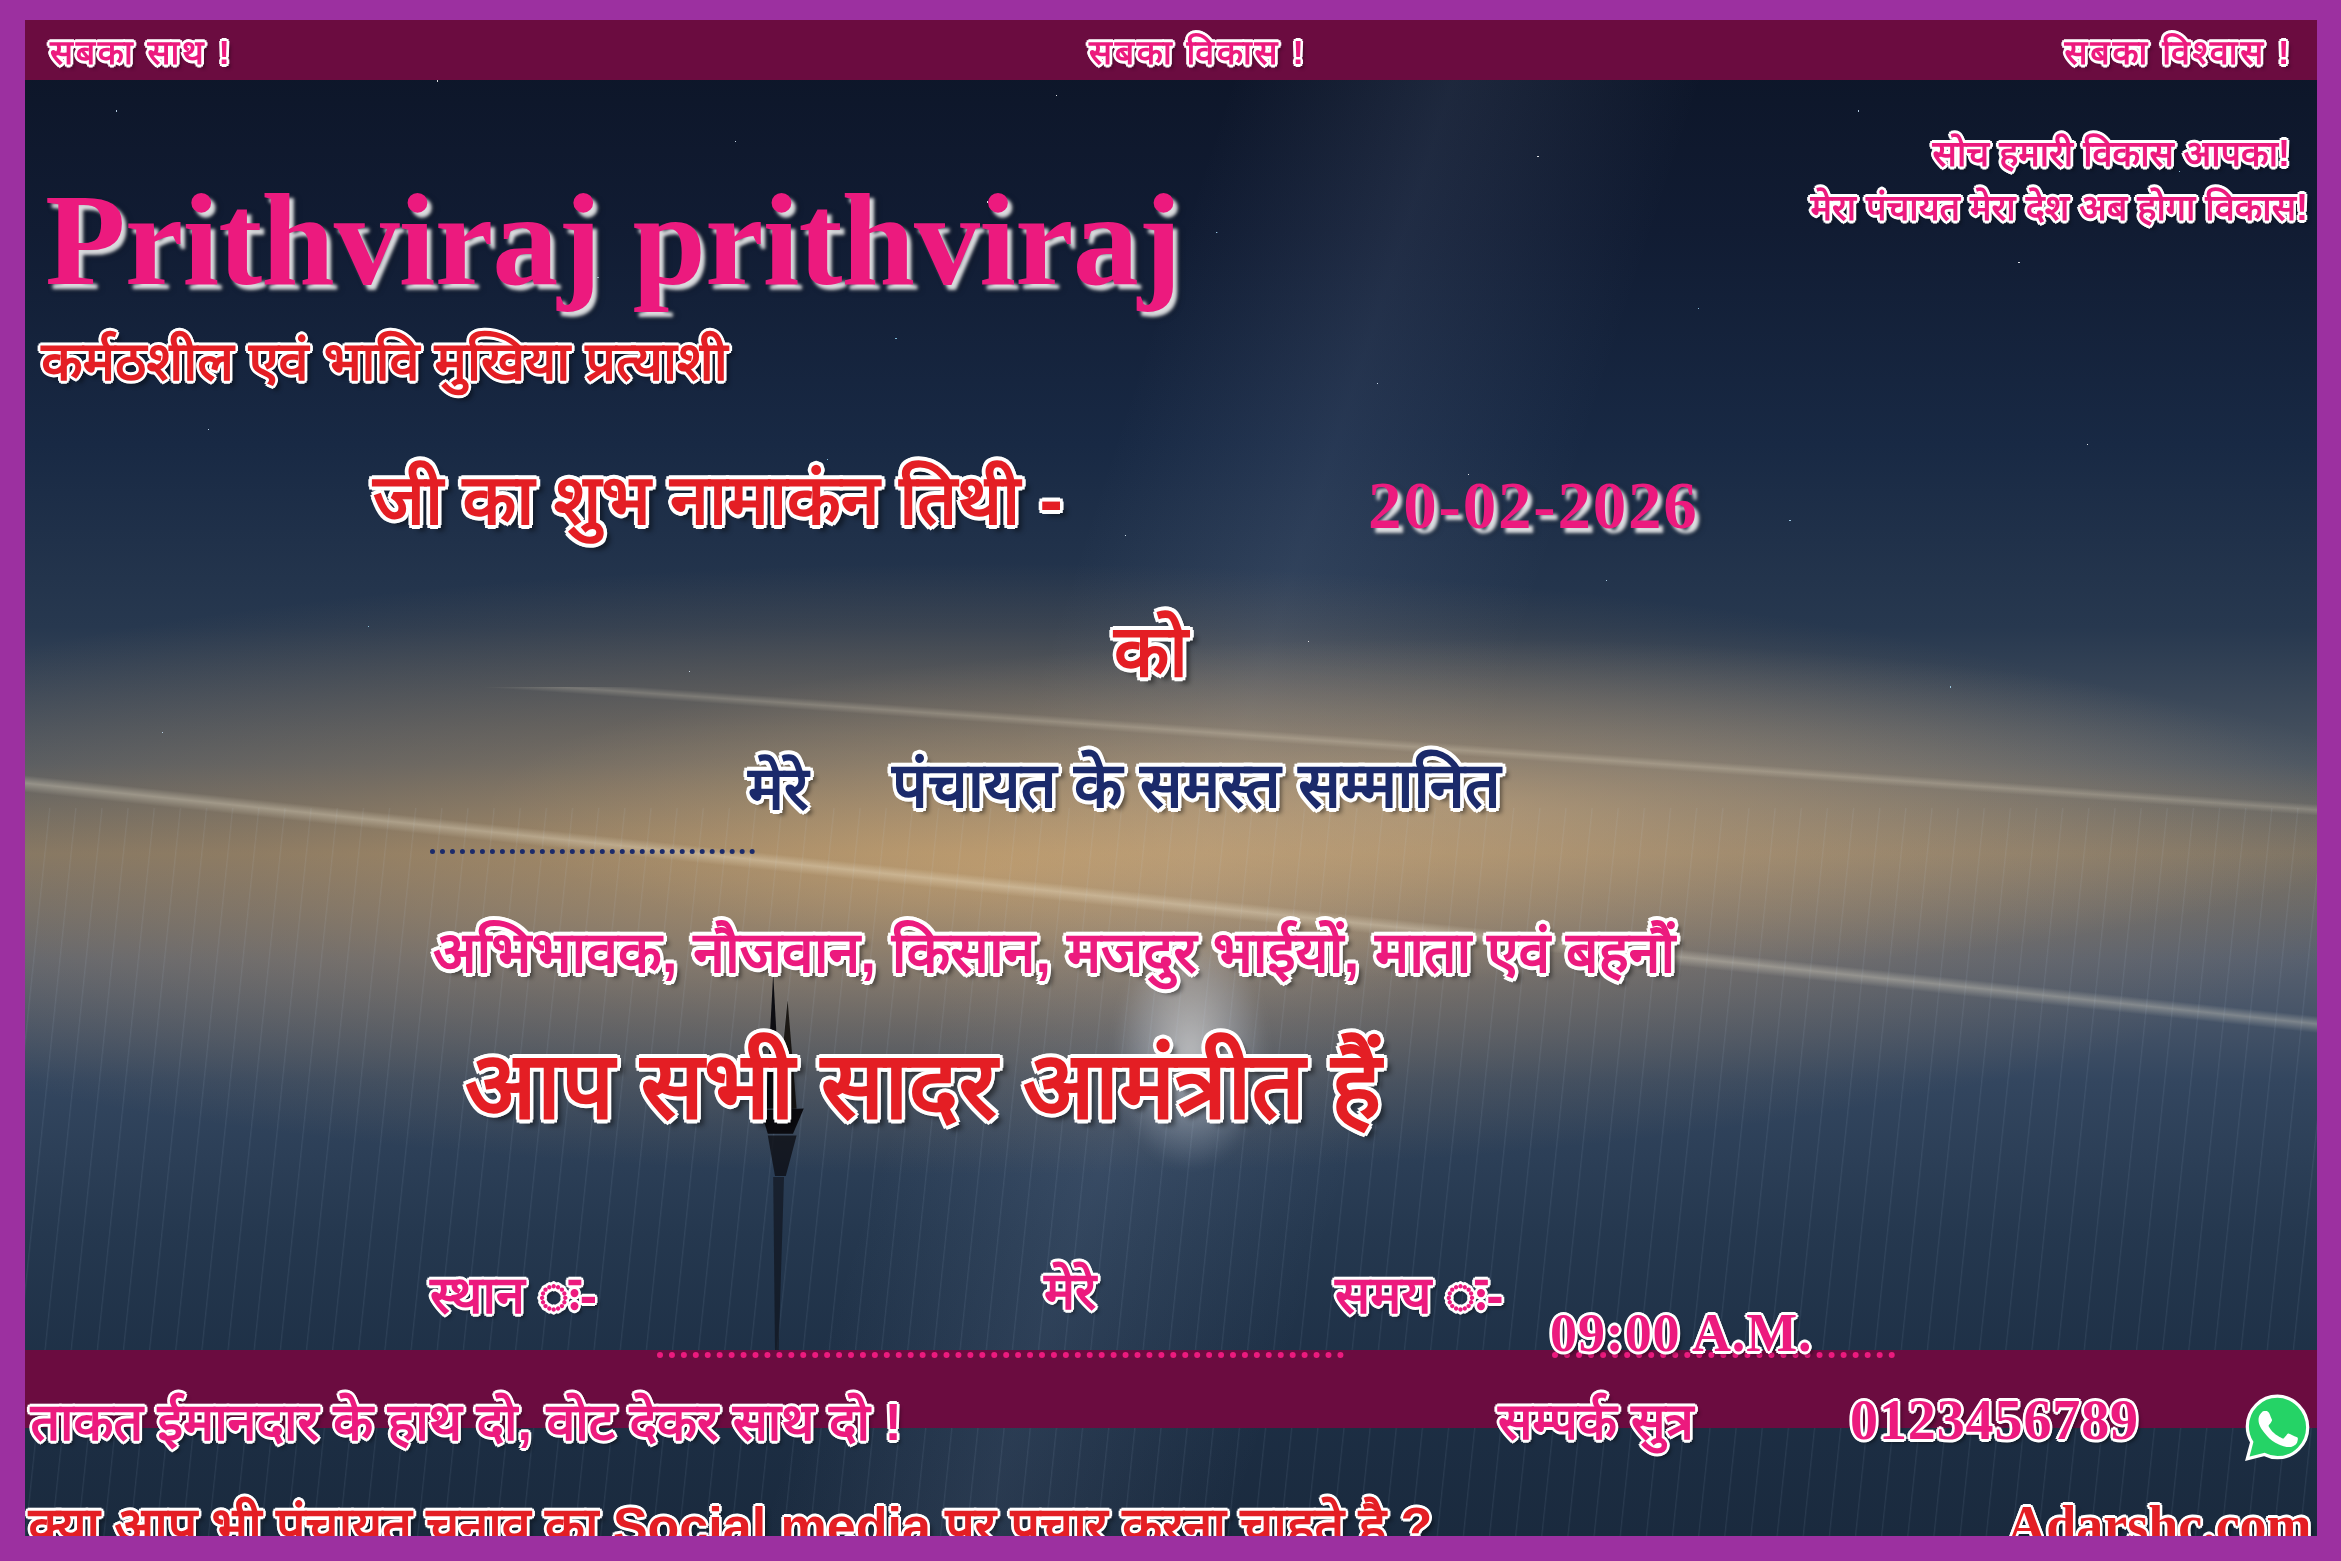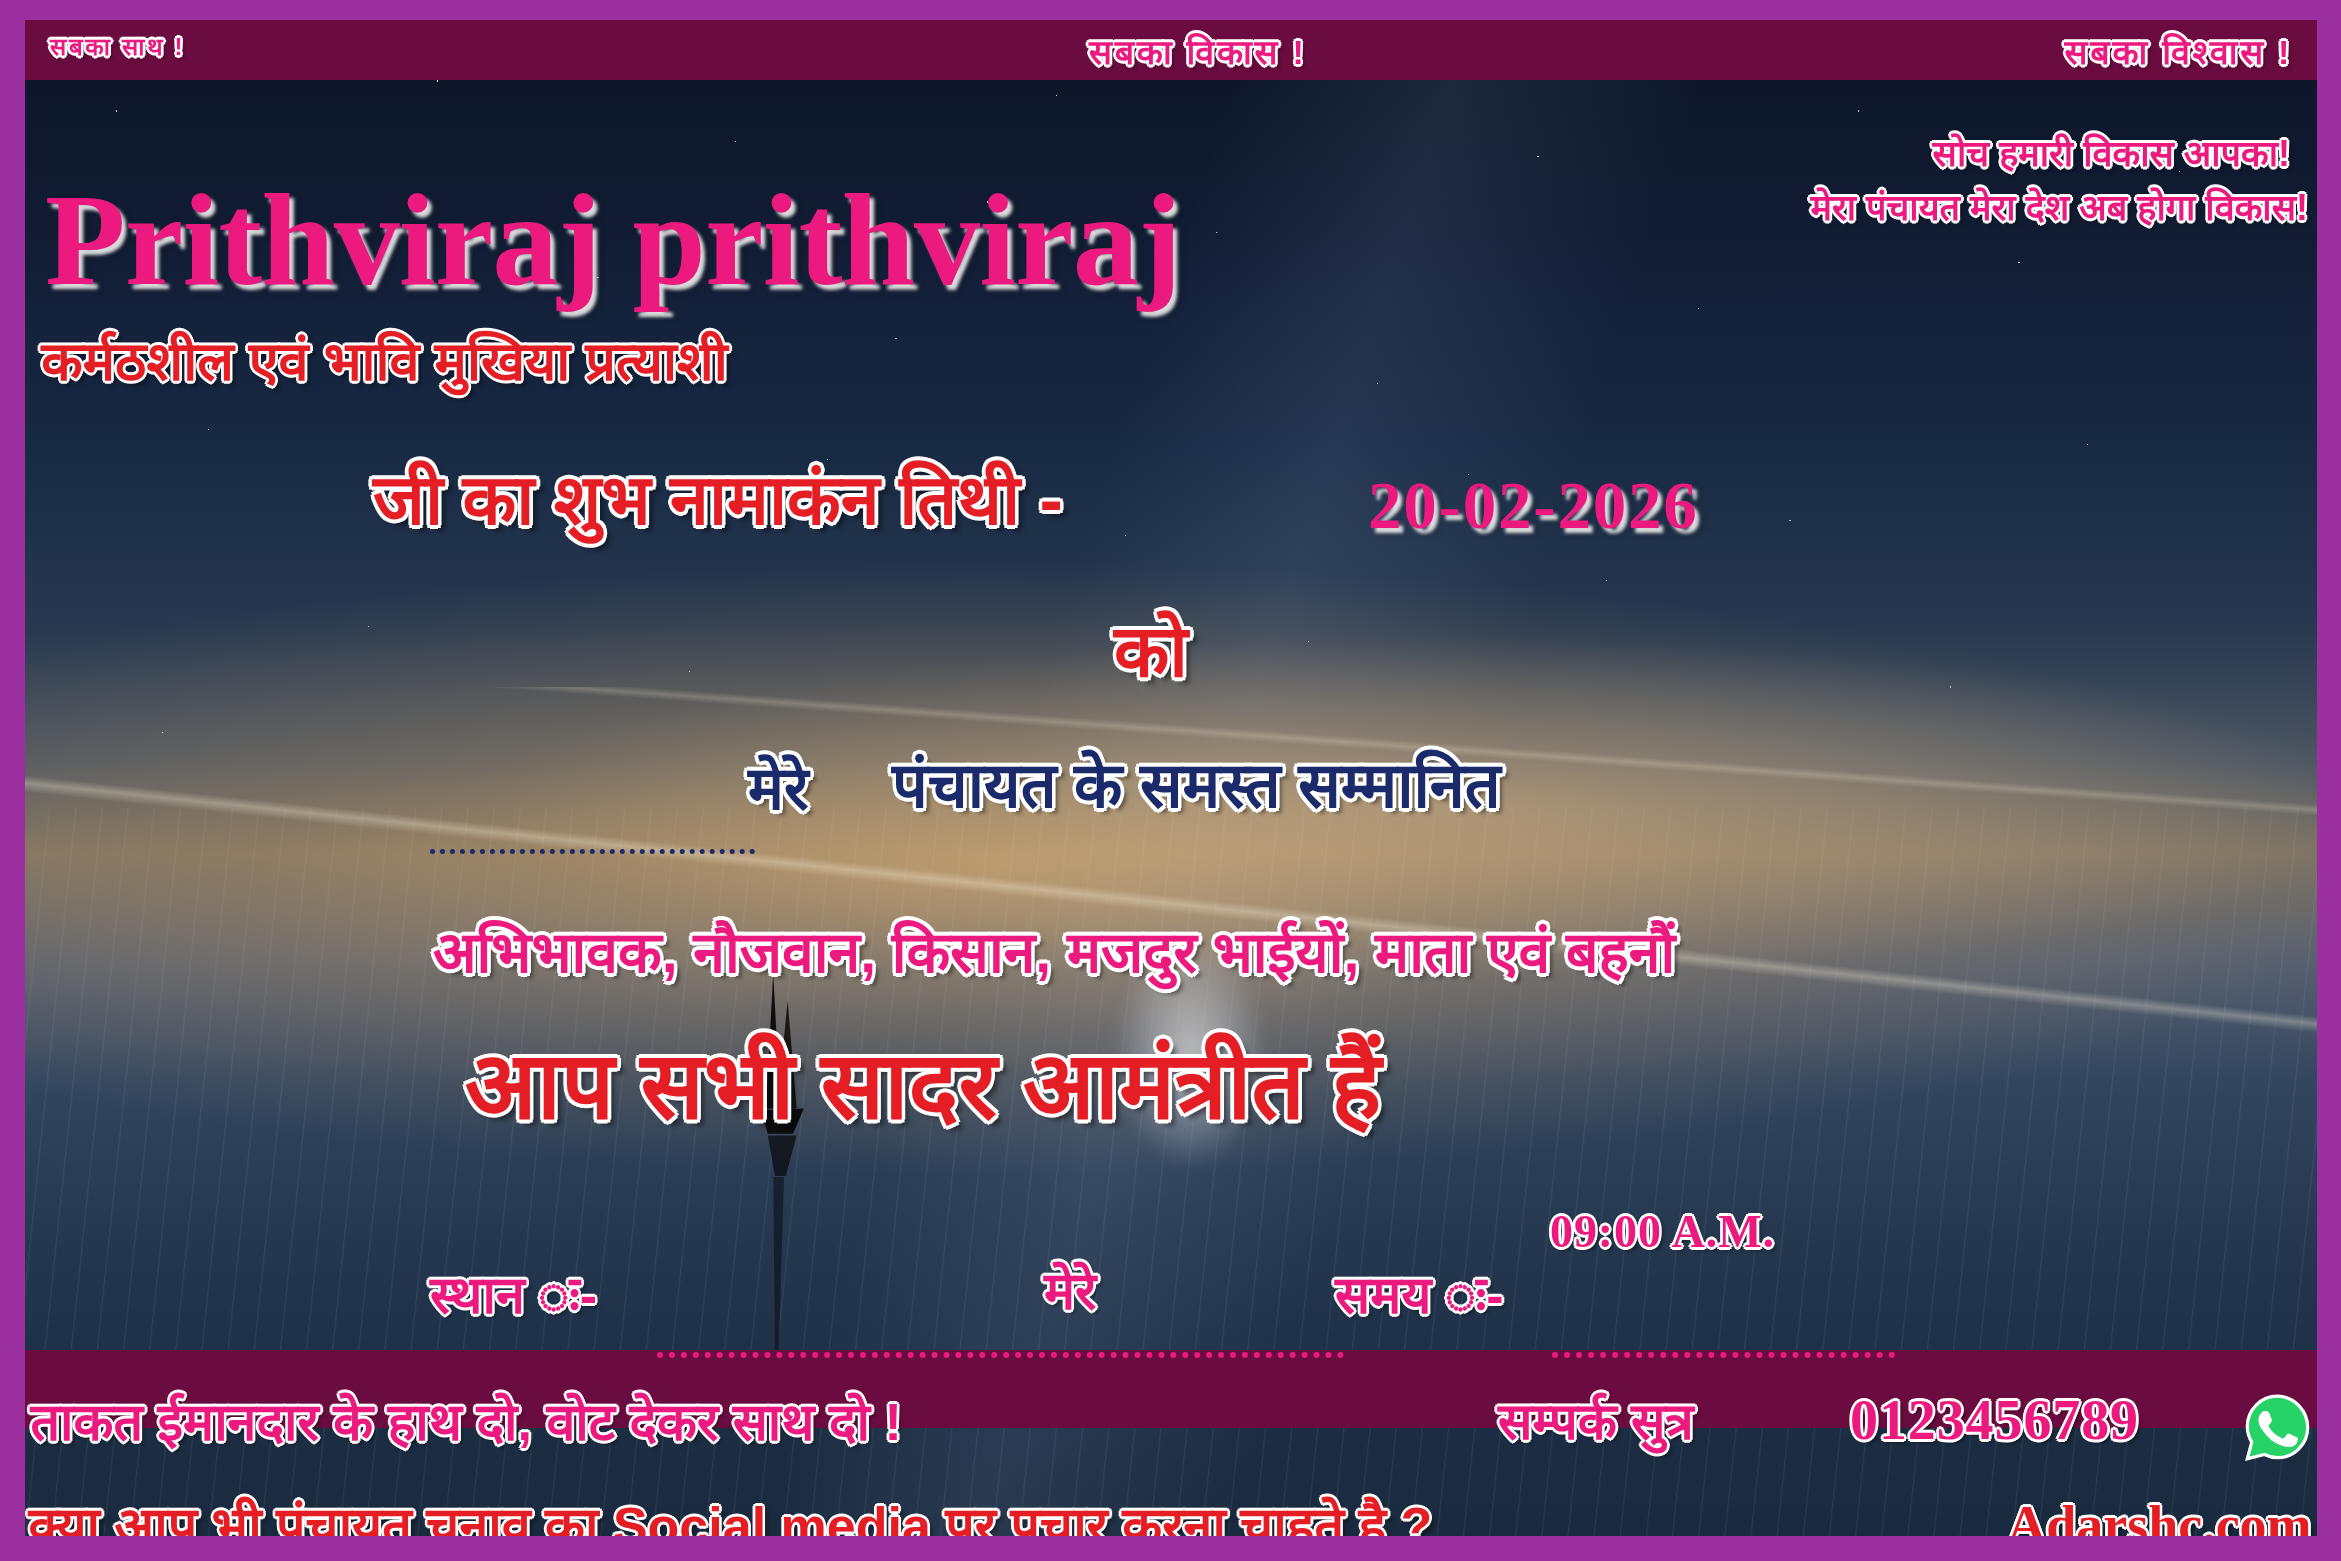--- a/index.html
+++ b/index.html
@@ -180,21 +180,21 @@
       <svg viewBox="0 0 120 420" xmlns="http://www.w3.org/2000/svg">
         <path d="M58 0 L50 150 L66 150 Z" fill="#0d0d12"></path>
         <path d="M74 30 L62 152 L84 150 Z" fill="#15110e" opacity=".92"></path>
         <path d="M44 152 L92 150 L80 178 L52 178 Z" fill="#0b0b10"></path>
         <path d="M52 180 L84 180 L72 225 L60 225 Z" fill="#0b0b10" opacity=".75"></path>
         <path d="M58 226 L70 226 L64 420 L60 420 Z" fill="#0b0b10" opacity=".55"></path>
       </svg>
     </div>
 
     <div class="bar" id="topbar"></div>
-    <div class="t pink-sm hi" style="left:25px;top:14.5px;font-size:24px;letter-spacing:2.7px;">सबका साथ !</div>
+    <div class="t pink-sm hi" style="left:25px;top:14.5px;font-size:34px;letter-spacing:2.7px;">सबका साथ !</div>
     <div class="t pink-sm hi" style="left:1024px;top:14.5px;font-size:34px;letter-spacing:2.7px;padding-left:40px;">सबका विकास !</div>
     <div class="t pink-sm hi" style="right:25px;top:14.5px;font-size:34px;letter-spacing:2.7px;">सबका विश्वास !</div>
 
     <div class="t pink-sm hi" style="right:27px;top:116px;font-size:36px;">सोच हमारी विकास आपका!</div>
     <div class="t pink-sm hi" style="right:9px;top:170px;font-size:36px;">मेरा पंचायत मेरा देश अब होगा विकास!</div>
 
     <div class="t red-sm hi" style="left:16.3px;top:314px;font-size:54px;">कर्मठशील एवं भावि मुखिया प्रत्याशी</div>
 
     <div class="t magenta-plain en" style="left:20px;top:154px;font-size:132px;letter-spacing:-0.9px;">Prithviraj prithviraj</div>
 
@@ -209,21 +209,21 @@
 
     <div class="t pink hi" style="left:408px;top:904px;font-size:57px;">अभिभावक, नौजवान, किसान, मजदुर भाईयों, माता एवं बहनौं</div>
 
     <div class="t red hi" style="left:432px;top:1019px;font-size:94px;margin-left:8px;">आप सभी सादर आमंत्रीत हैं</div>
 
     <div class="t pink-sm hi" style="left:405px;top:1249px;font-size:52px;">स्थान ः-</div>
     <div class="dots" style="left:632px;top:1332px;width:687px;"></div>
     <div class="t pink-sm hi" style="left:1019px;top:1245px;font-size:52px;">मेरे</div>
 
     <div class="t pink-sm hi" style="left:1310px;top:1249px;font-size:52px;">समय ः-</div>
-    <div class="t pink-sm en" style="left:1525px;top:1189px;font-size:46px;letter-spacing:0.9px;">09:00 A.M.</div>
+    <div class="t pink-sm en" style="left:1525px;top:1286px;font-size:54px;letter-spacing:0.9px;">09:00 A.M.</div>
     <div class="dots" style="left:1527px;top:1332px;width:343px;"></div>
 
     <div class="bar" id="botbar1"></div>
     <div class="t pink-sm hi" style="left:5.4px;top:1376px;font-size:52px;">ताकत ईमानदार के हाथ दो, वोट देकर साथ दो !</div>
     <div class="t pink-sm hi" style="left:1473px;top:1376px;font-size:51px;">सम्पर्क सुत्र</div>
     <div class="t pink-sm en" style="left:1825px;top:1372px;font-size:56px;letter-spacing:0.9px;">0123456789</div>
 
     <div id="wa" style="left:2218px;top:1373px;width:69px;height:69px;">
       <svg viewBox="0 0 64 64" width="69" height="69" xmlns="http://www.w3.org/2000/svg">
         <path d="M32 3C16.5 3 4 15.5 4 31c0 5.3 1.5 10.3 4.1 14.5L4 61l15.9-4C23.8 59 27.8 60 32 60c15.5 0 28-12.5 28-28S47.5 3 32 3z" fill="#25D366" stroke="#ffffff" stroke-width="3"></path>

